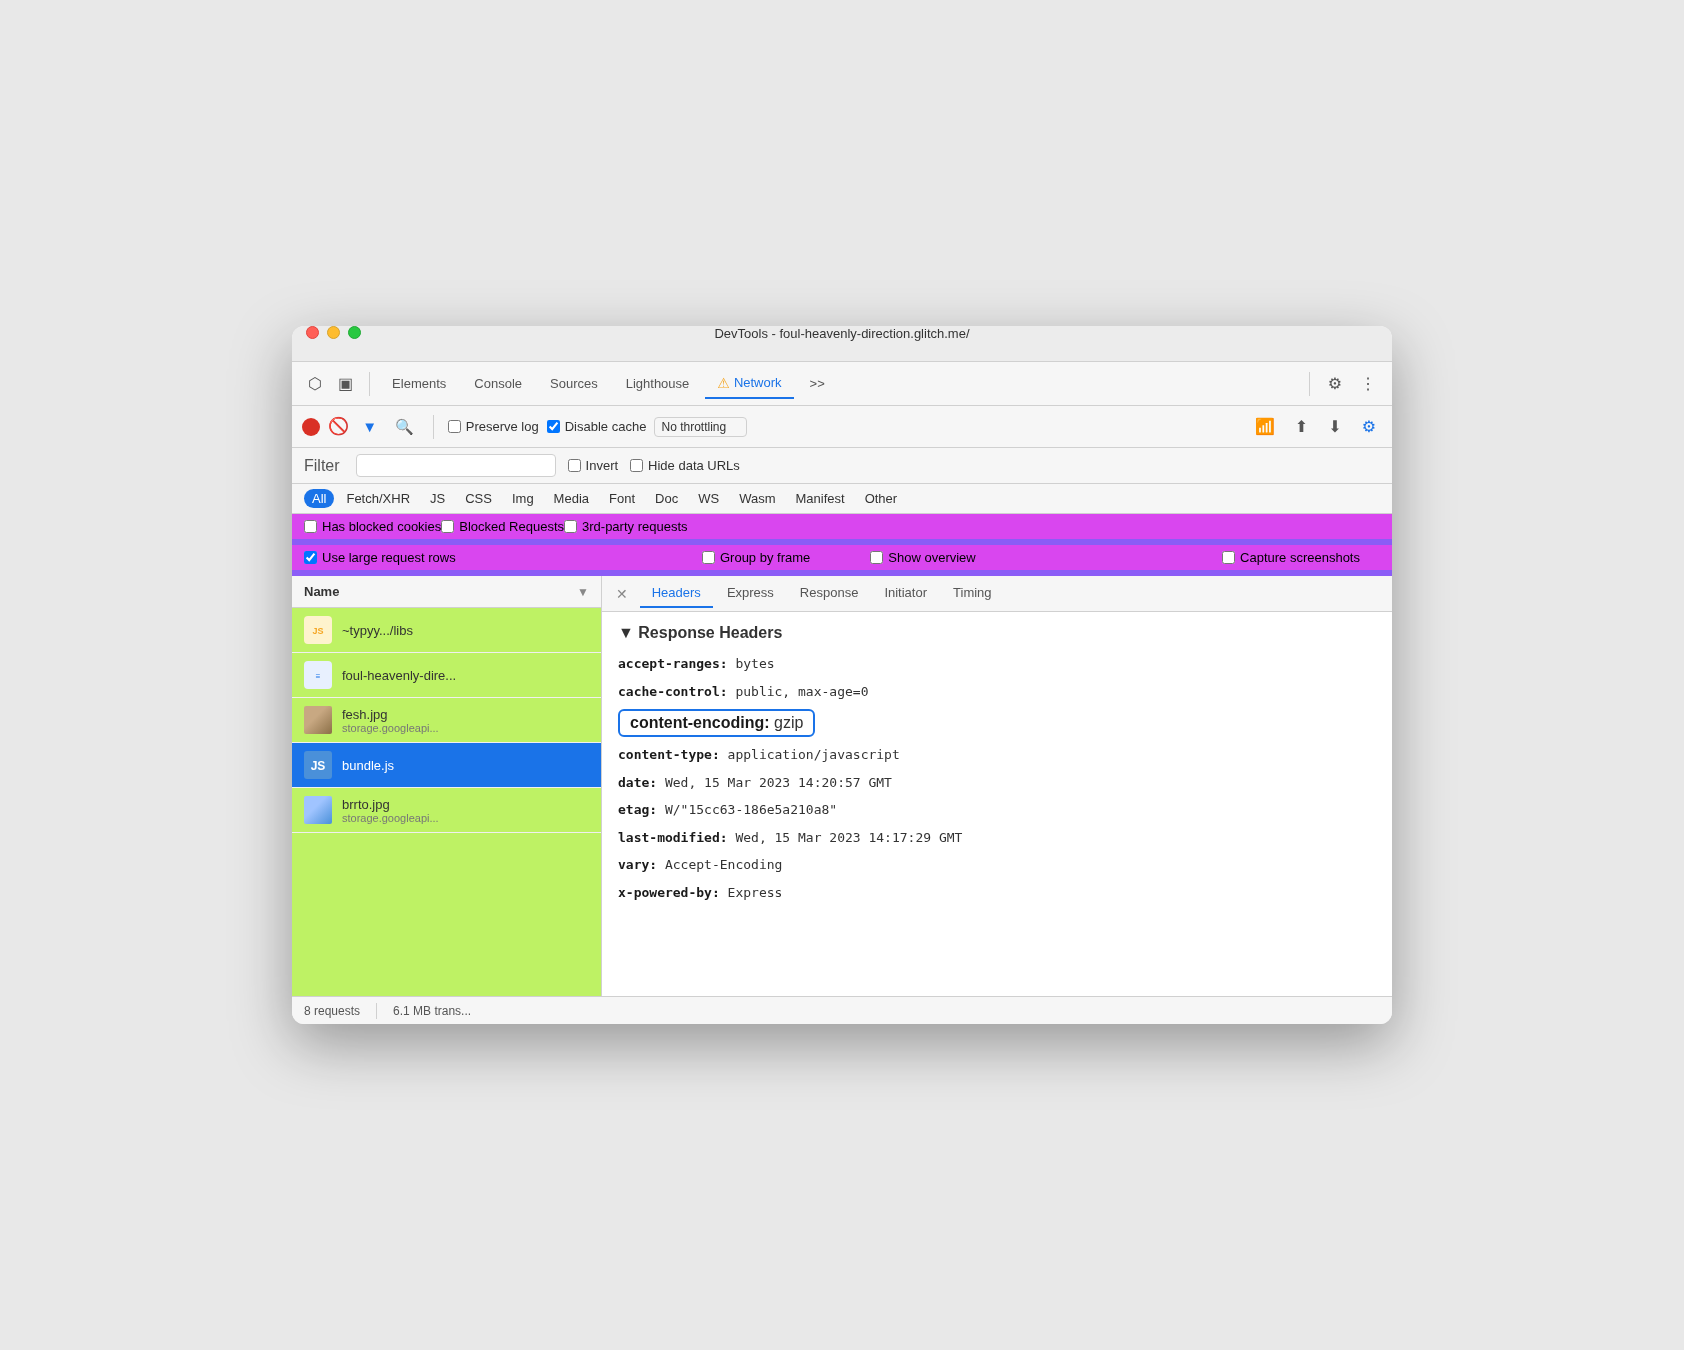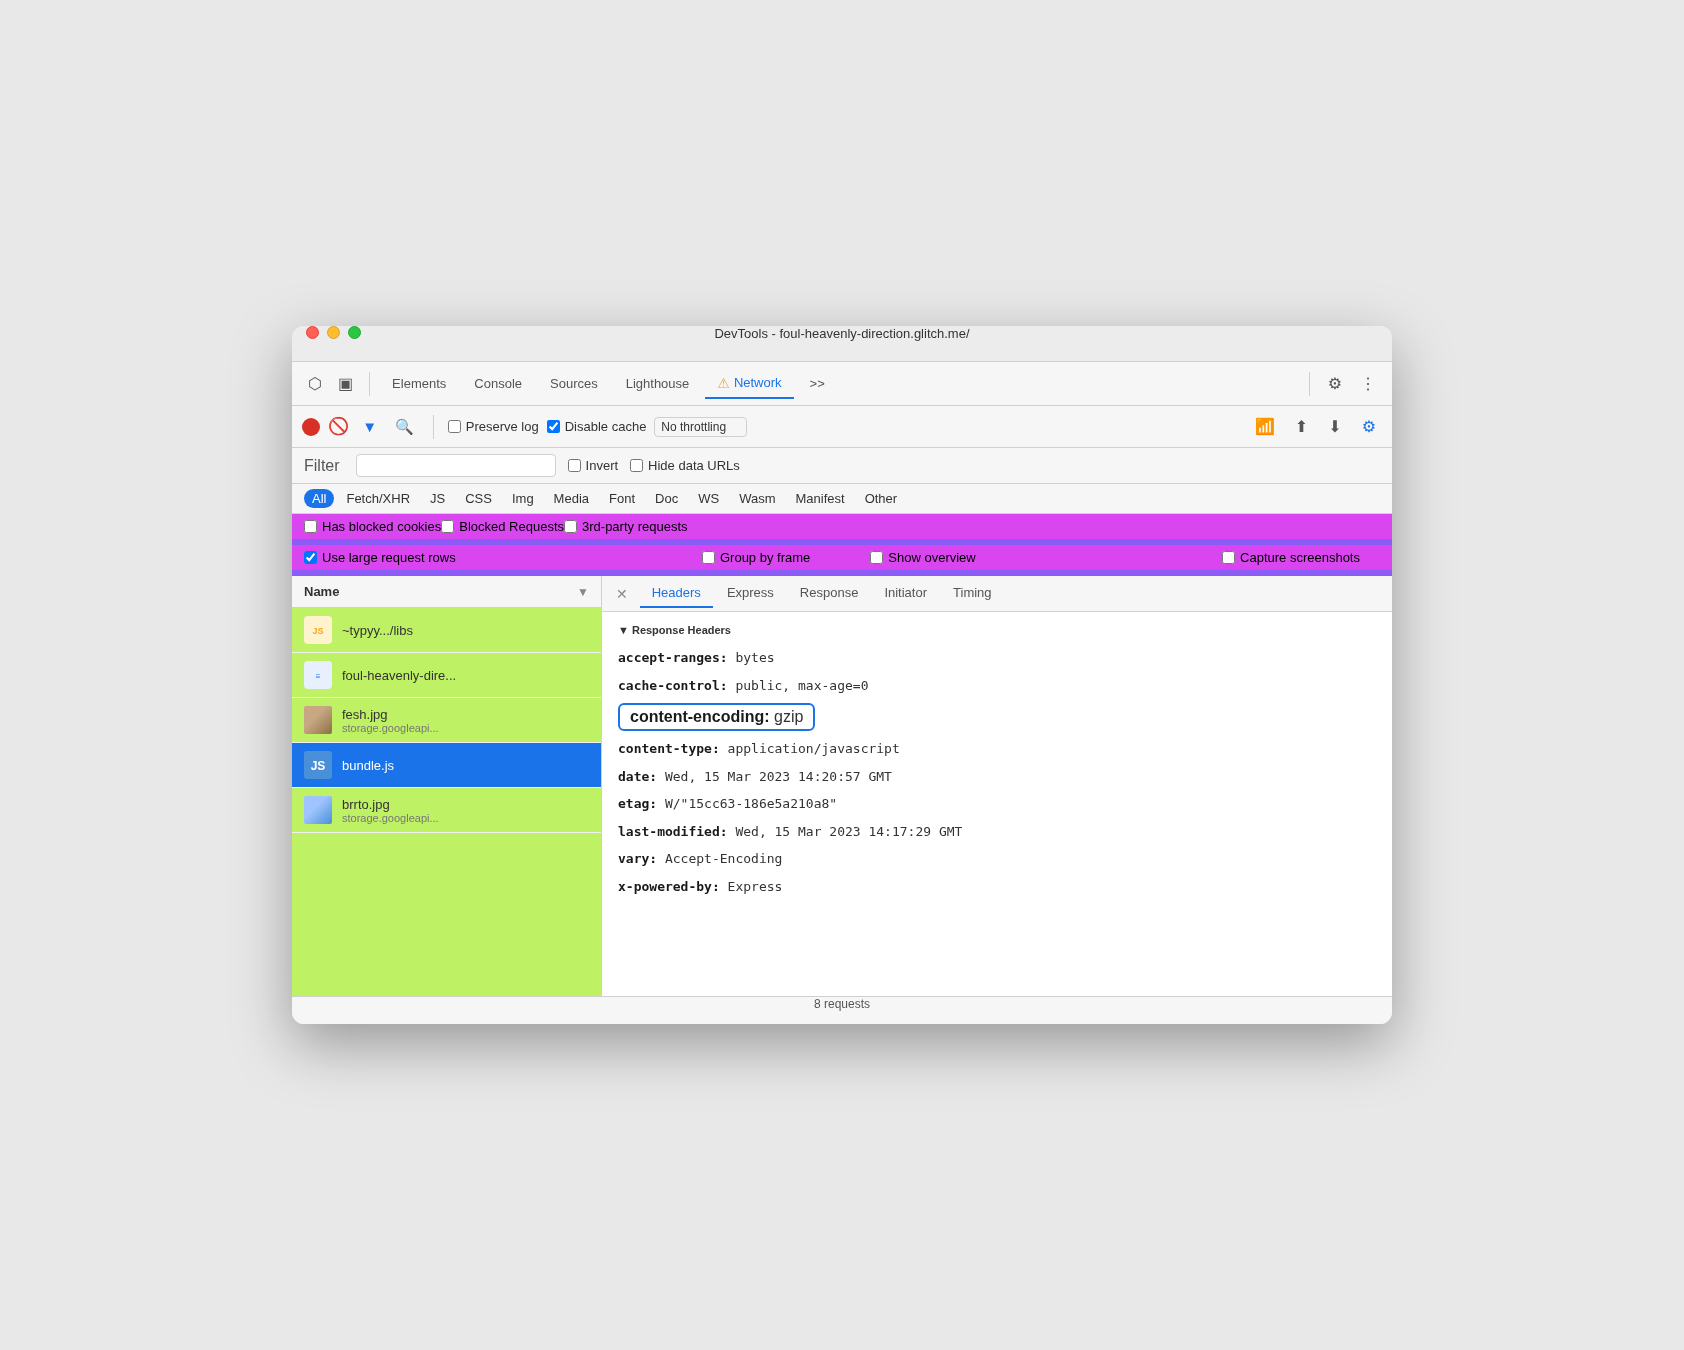--- a/index.html
+++ b/index.html
@@ -153,20 +153,21 @@
     .checkbox-group input { margin: 0; }
     .no-throttling-select {
       background: none;
       border: 1px solid #d0d0d0;
       border-radius: 4px;
       padding: 2px 20px 2px 6px;
       font-size: 12px;
       color: #333;
       cursor: pointer;
       appearance: none;
+      text-align: center;
     }
     .net-toolbar-right {
       margin-left: auto;
       display: flex;
       align-items: center;
       gap: 8px;
     }
     
     .filter-row {
       background: #f6f6f6;
@@ -321,21 +322,21 @@
     }
     .detail-tab.active {
       color: #1a73e8;
       border-bottom: 2px solid #1a73e8;
     }
     
     .response-headers {
       padding: 12px 16px;
     }
     .section-title {
-      font-size: 11px;
+      font-size: 16px;
       font-weight: 700;
       color: #333;
       margin-bottom: 8px;
     }
     .section-title-toggle {
       display: flex;
       align-items: center;
       gap: 4px;
     }
     .header-row {
@@ -356,21 +357,20 @@
     .status-bar {
       background: #f6f6f6;
       border-top: 1px solid #d0d0d0;
       height: 28px;
       display: flex;
       align-items: center;
       padding: 0 12px;
       font-size: 12px;
       color: #555;
       gap: 16px;
-      flex-direction: column;
     }
     .status-sep {
       width: 1px;
       height: 16px;
       background: #d0d0d0;
     }
     
     ::-webkit-scrollbar { width: 6px; height: 6px; }
     ::-webkit-scrollbar-track { background: #f1f1f1; }
     ::-webkit-scrollbar-thumb { background: #c1c1c1; border-radius: 3px; }

